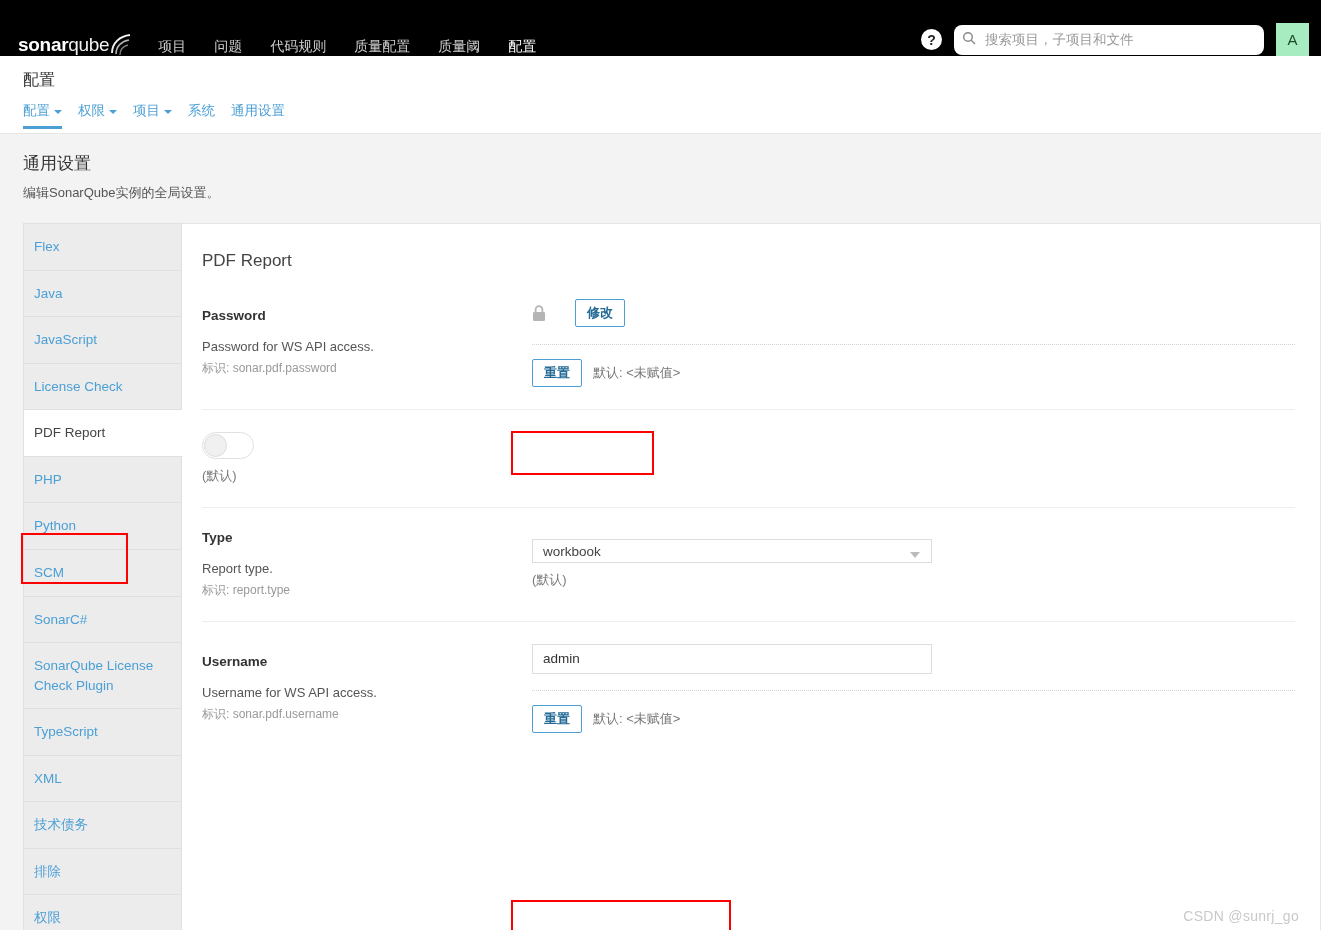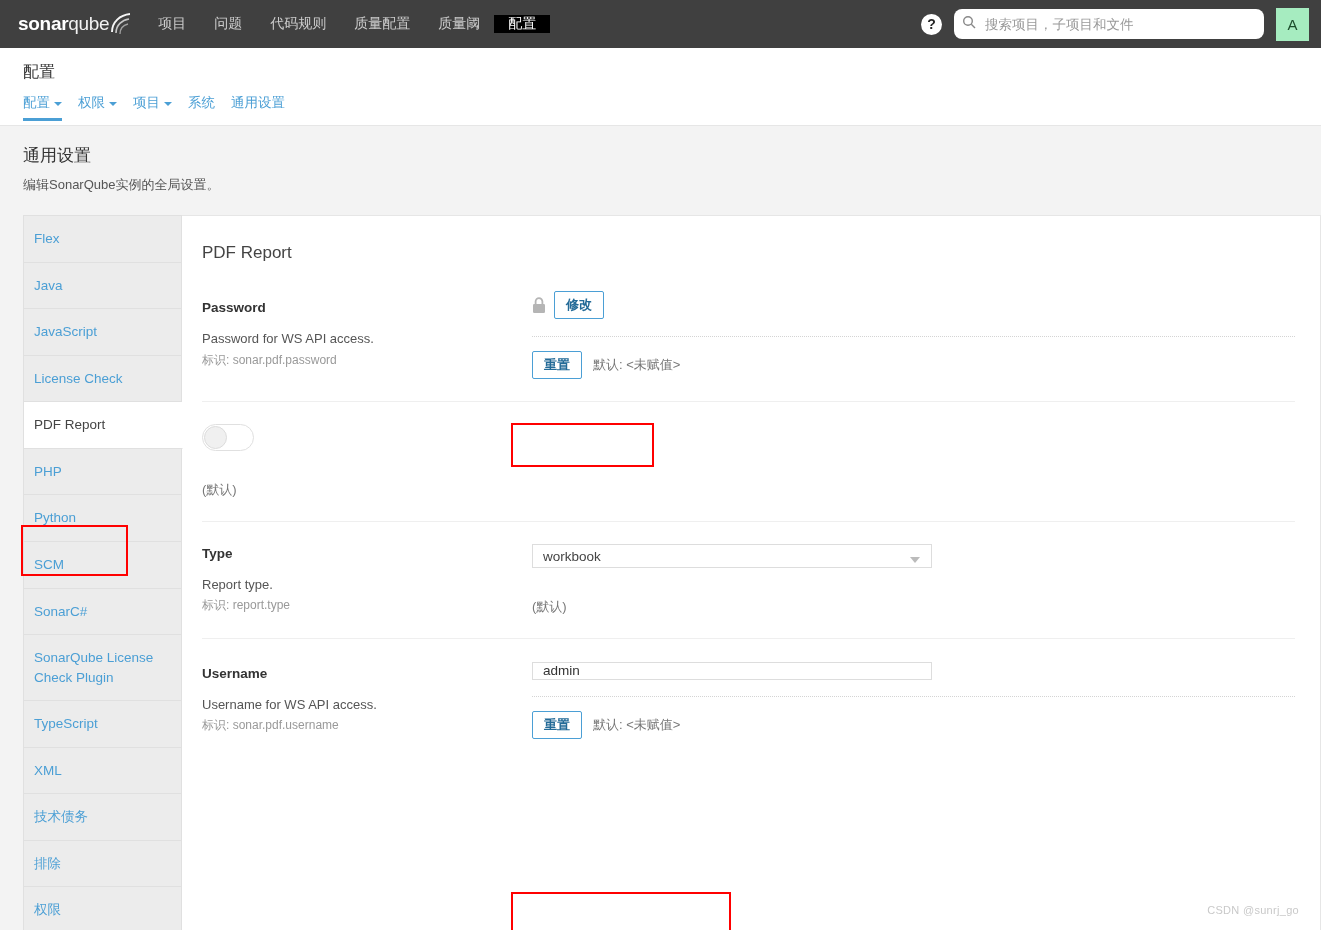--- a/index.html
+++ b/index.html
@@ -6,22 +6,22 @@
   html, body {
     margin: 0; padding: 0;
     width: 1321px; height: 930px;
     background: #ffffff;
     font-family: "Liberation Sans", "DejaVu Sans", sans-serif;
     overflow: hidden;
   }
 
   
   .topnav {
-    height: 48px; background: #404040;
-    display: flex; align-items: center;
+    height: 56px; background: #000000;
+    display: flex; align-items: flex-end;
     position: relative;
   }
   .brand {
     display: flex; align-items: center;
     padding: 0 14px 0 18px;
     color: #fff; font-size: 19px; letter-spacing: -.3px;
   }
   .brand .b-strong { font-weight: bold; }
   .brand .b-light { font-weight: normal; color: #f2f2f2; }
   .brand .waves { position: relative; width: 20px; height: 20px; margin-left: 1px; }
@@ -141,38 +141,38 @@
     display: flex; align-items: center;
     padding-bottom: 22px;
   }
   .setting + .setting { border-top: 1px solid #efefef; padding-top: 22px; }
   .set-left { width: 330px; flex: 0 0 330px; padding-right: 14px; }
   .set-name { font-size: 13.5px; font-weight: bold; color: #333; margin-bottom: 14px; }
   .set-desc { font-size: 13px; color: #555; line-height: 1.5; }
   .set-key { font-size: 12px; color: #999; margin-top: 3px; }
   .set-right { flex: 1; min-width: 0; }
 
-  .value-row { display: flex; align-items: center; gap: 8px; min-height: 30px; }
+  .value-row { display: flex; align-items: center; gap: 29px; min-height: 30px; }
 
   .btn-outline {
     border: 1px solid #4b9fd5; background: #fff;
     color: #236a97; font-size: 13px; font-weight: bold;
     padding: 4px 11px; cursor: pointer; border-radius: 2px;
     font-family: "Liberation Sans", "DejaVu Sans", sans-serif;
     line-height: 1.4;
   }
   .lock-icon { width: 14px; height: 17px; display: block; }
 
   .dotted-sep {
     border-top: 1px dotted #d4d4d4;
     margin: 16px 0 14px 0;
   }
   .reset-row { display: flex; align-items: center; gap: 11px; }
   .default-note { font-size: 13px; color: #777; }
-  .default-paren { font-size: 13px; color: #777; margin-top: 30px; display: block; }
+  .default-paren { font-size: 13px; color: #777; margin-top: 8px; display: block; }
 
   .toggle {
     width: 52px; height: 27px; border-radius: 14px;
     border: 1px solid #e0e0e0; background: #fff;
     position: relative; cursor: pointer;
   }
   .toggle .knob {
     position: absolute; left: 1px; top: 1px;
     width: 23px; height: 23px; border-radius: 50%;
     background: #f0f0f0; border: 1px solid #dcdcdc;
@@ -186,38 +186,38 @@
   }
   .select-box .sel-caret {
     position: absolute; right: 11px; top: 12px;
     width: 0; height: 0;
     border-left: 5px solid transparent;
     border-right: 5px solid transparent;
     border-top: 6px solid #bbb;
   }
 
   .text-input {
-    width: 400px; height: 18px; border: 1px solid #ddd;
+    width: 400px; height: 30px; border: 1px solid #ddd;
     padding: 0 10px; font-size: 13.5px; color: #333;
     font-family: "Liberation Sans", "DejaVu Sans", sans-serif;
     outline: none;
   }
 
   
   .annot {
     position: absolute; border: 2px solid #ff0000;
     pointer-events: none; z-index: 20;
   }
   #annot-sidebar { left: 21px;  top: 399px; width: 107px; height: 51px; }
   #annot-modify  { left: 511px; top: 297px; width: 143px; height: 44px; }
   #annot-username{ left: 511px; top: 766px; width: 220px; height: 59px; }
 
   .watermark {
     position: absolute; right: 22px; bottom: 14px;
-    font-size: 11px; color: #c9c9c9; z-index: 30;
+    font-size: 14px; color: #c9c9c9; z-index: 30;
     letter-spacing: .3px;
   }
 </style>
 </head>
 <body>
 
 <div class="topnav">
   <div class="brand">
     <span class="b-strong">sonar</span>
       <span class="b-light">qube</span>

